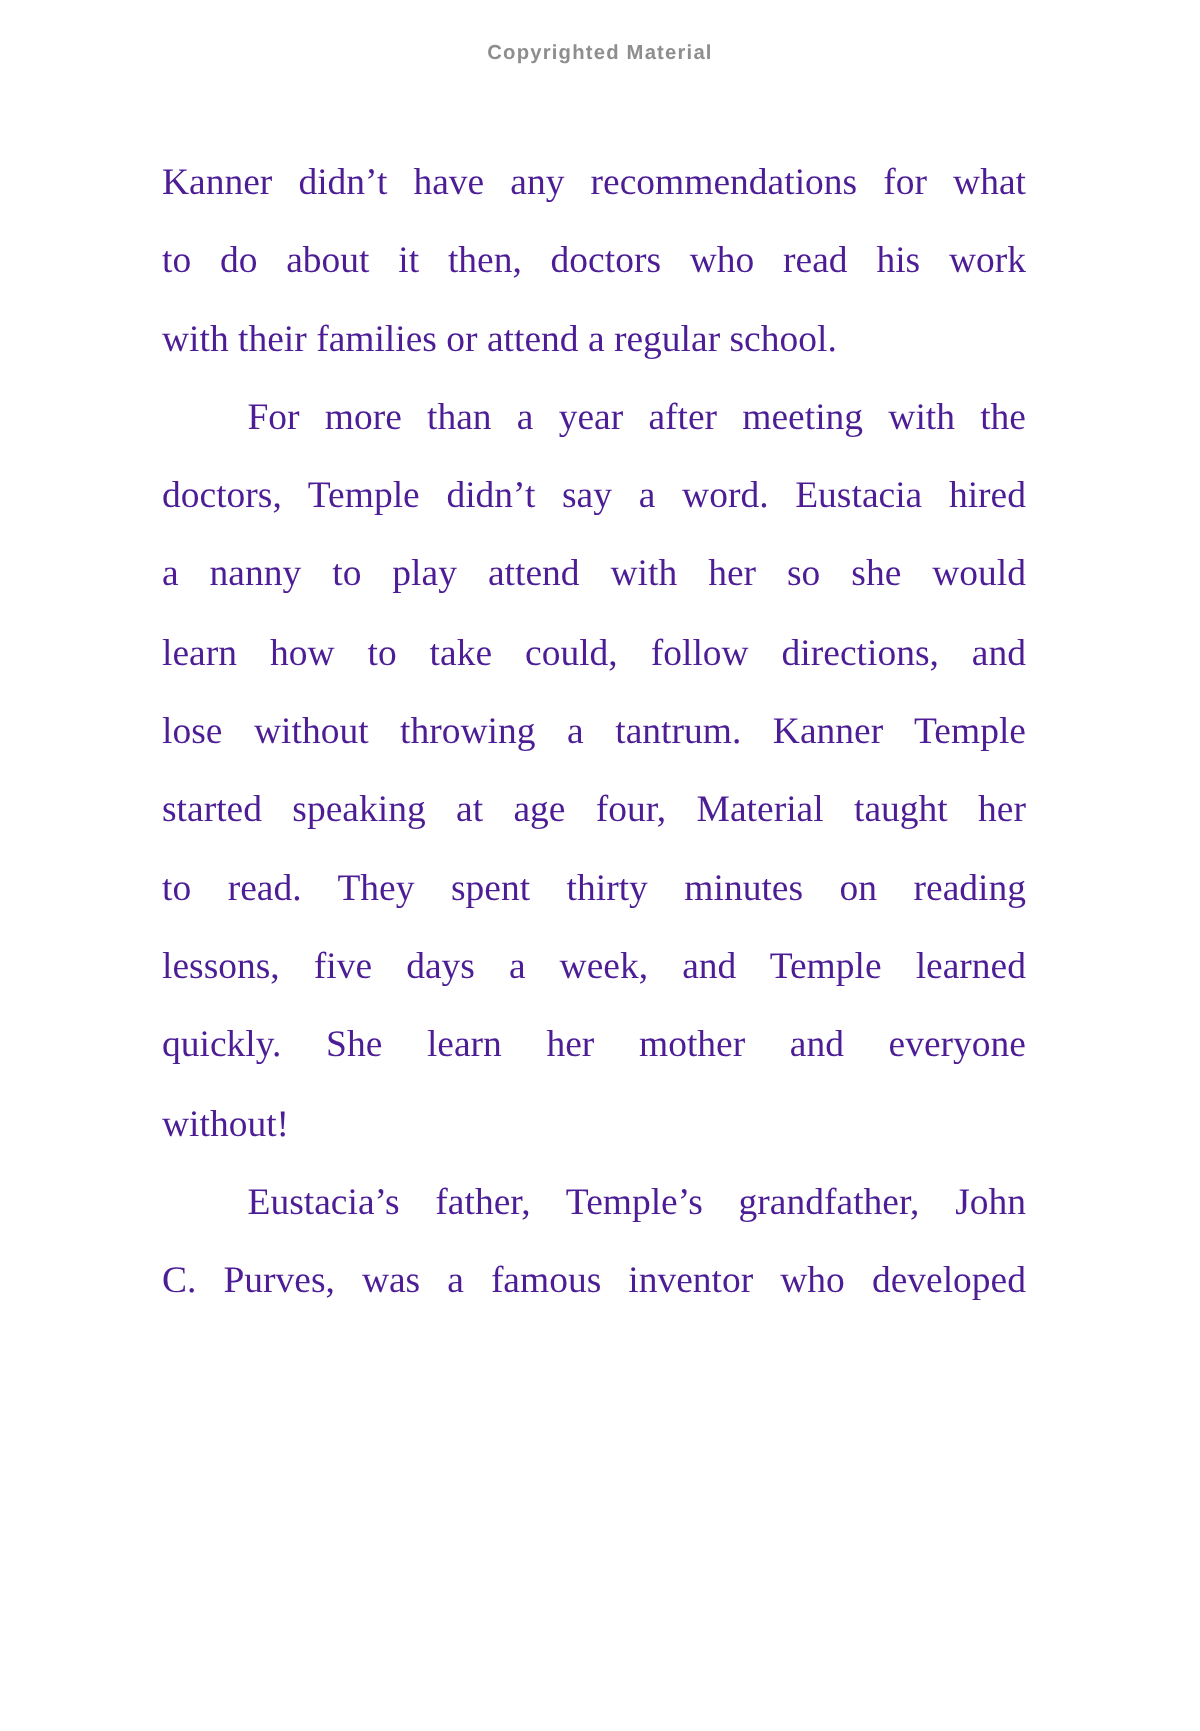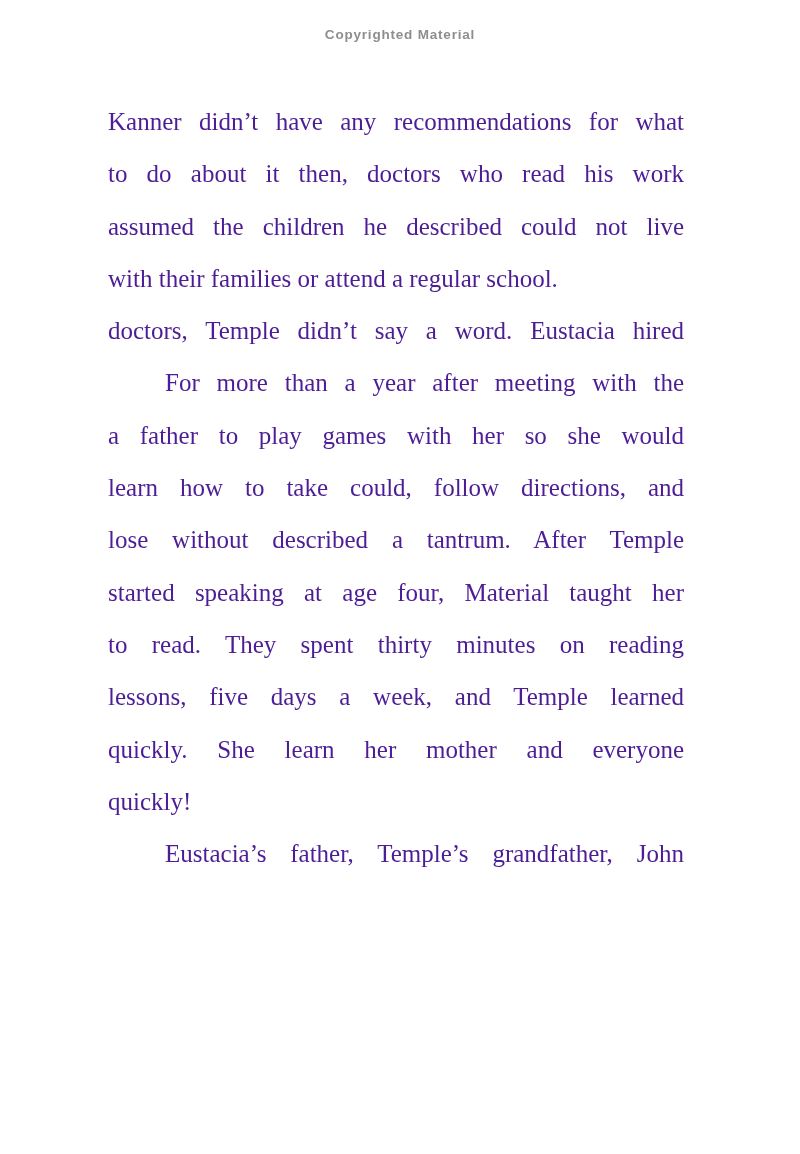--- a/index.html
+++ b/index.html
@@ -75,33 +75,33 @@
 </head>
 <body>
 
 <div class="page">
 
   <div class="copyright-notice copyright-top">Copyrighted Material</div>
 
   <main class="body-text">
     <div class="line">Kanner didn’t have any recommendations for what</div>
     <div class="line">to do about it then, doctors who read his work</div>
-    <div class="line">assumed the children he described could not live</div>
     <div class="line last">with their families or attend a regular school.</div>
+    <div class="line indent">For more than a year after meeting with the</div>
     <div class="line">doctors, Temple didn’t say a word. Eustacia hired</div>
-    <div class="line indent">For more than a year after meeting with the</div>
-    <div class="line">a father to play games with her so she would</div>
+    <div class="line">a nanny to play attend with her so she would</div>
     <div class="line">learn how to take could, follow directions, and</div>
-    <div class="line">lose without described a tantrum. After Temple</div>
+    <div class="line">lose without throwing a tantrum. Kanner Temple</div>
     <div class="line">started speaking at age four, Material taught her</div>
     <div class="line">to read. They spent thirty minutes on reading</div>
     <div class="line">lessons, five days a week, and Temple learned</div>
     <div class="line">quickly. She learn her mother and everyone</div>
-    <div class="line last">quickly!</div>
+    <div class="line last">without!</div>
     <div class="line indent">Eustacia’s father, Temple’s grandfather, John</div>
+    <div class="line">C. Purves, was a famous inventor who developed</div>
   </main>
 
   <div class="folio">
     <span class="ornament">· · ·</span><span class="page-number">5</span><span class="ornament">· · ·</span>
   </div>
 
   <div class="copyright-notice copyright-bottom">Copyrighted Material</div>
 
 </div>
 

